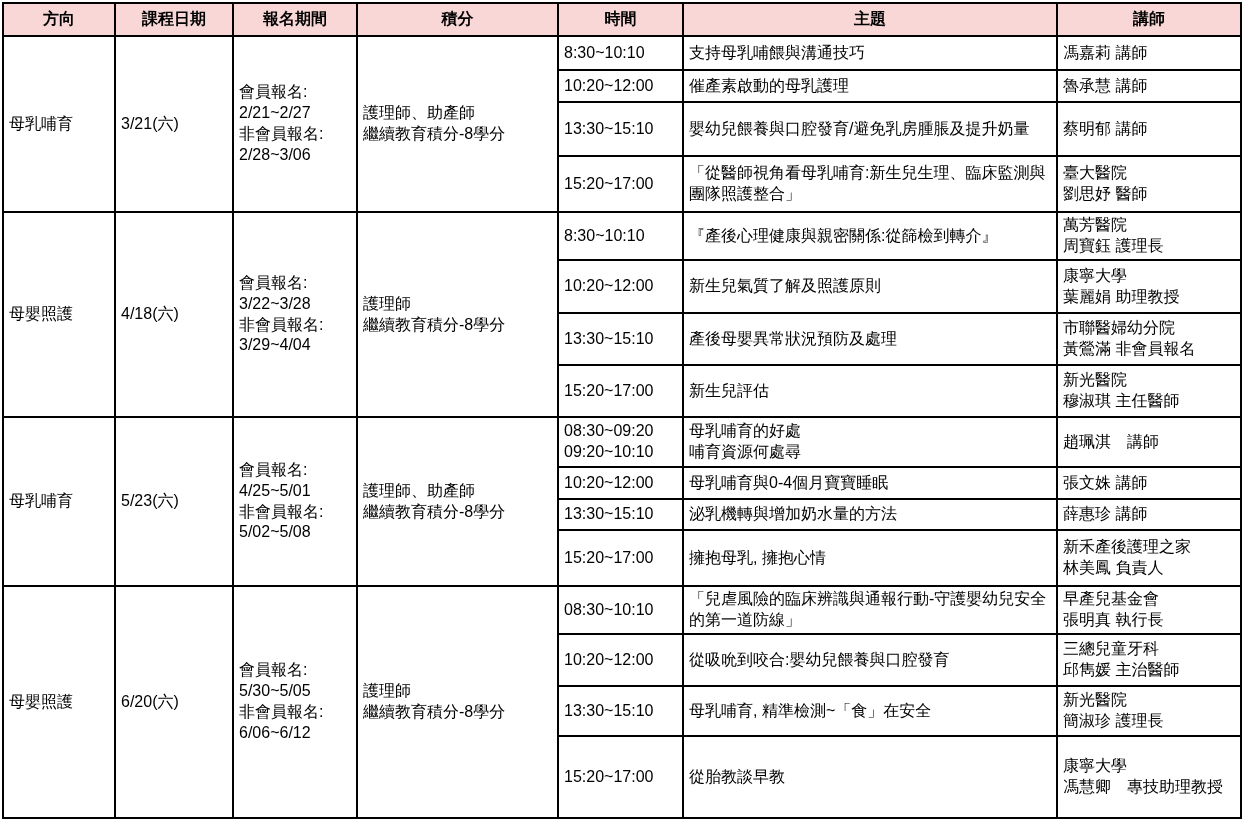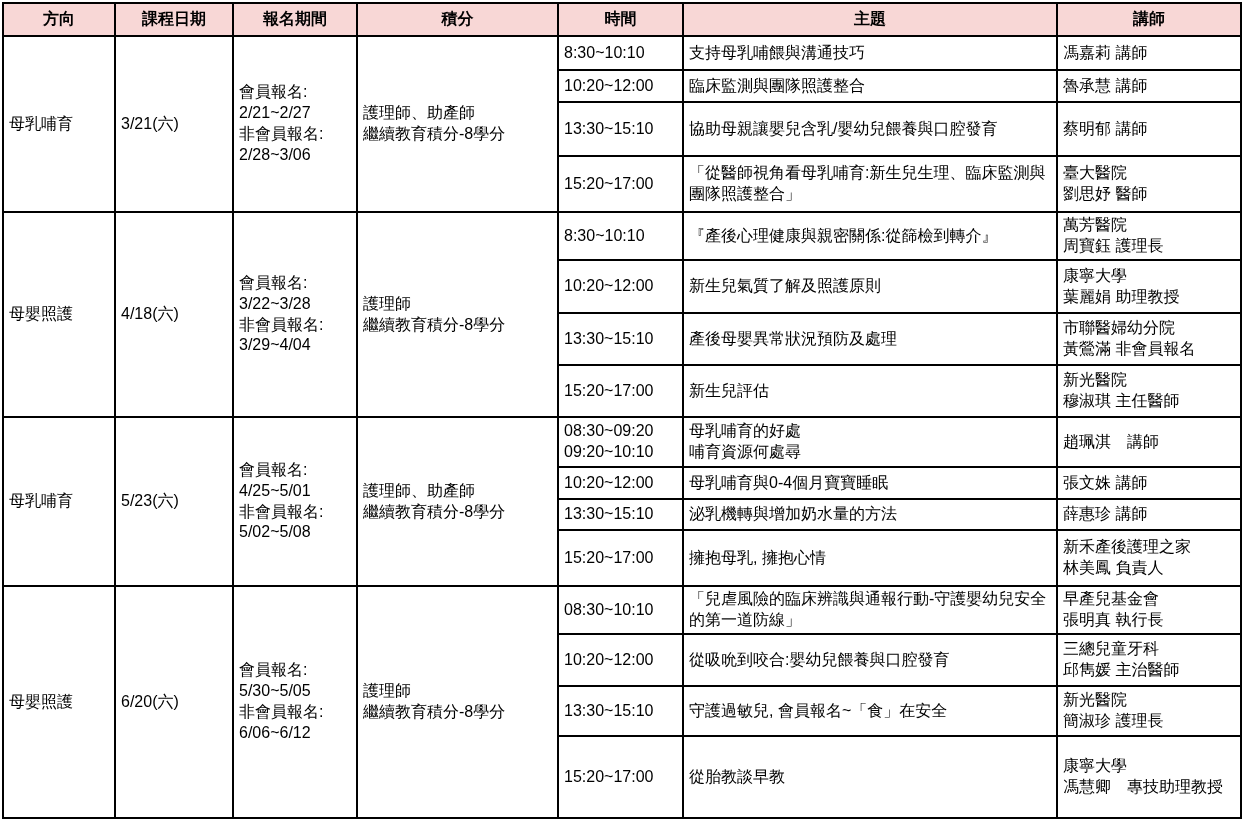--- a/index.html
+++ b/index.html
@@ -67,26 +67,26 @@
 非會員報名:
 2/28~3/06</td>
       <td rowspan="4" class="center pre">護理師、助產師
 繼續教育積分-8學分</td>
       <td class="center pre">8:30~10:10</td>
       <td class="left pre">支持母乳哺餵與溝通技巧</td>
       <td class="left pre">馮嘉莉 講師</td>
     </tr>
     <tr style="height:32px">
       <td class="center pre">10:20~12:00</td>
-      <td class="left pre">臨床監測與團隊照護整合</td>
+      <td class="left pre">催產素啟動的母乳護理</td>
       <td class="left pre">魯承慧 講師</td>
     </tr>
     <tr style="height:54px">
       <td class="center pre">13:30~15:10</td>
-      <td class="left pre">協助母親讓嬰兒含乳/嬰幼兒餵養與口腔發育</td>
+      <td class="left pre">嬰幼兒餵養與口腔發育/避免乳房腫脹及提升奶量</td>
       <td class="left pre">蔡明郁 講師</td>
     </tr>
     <tr style="height:56px">
       <td class="center pre">15:20~17:00</td>
       <td class="left pre">「從醫師視角看母乳哺育:新生兒生理、臨床監測與團隊照護整合」</td>
       <td class="left pre">臺大醫院
 劉思妤 醫師</td>
     </tr>
 
     <tr style="height:48px">
@@ -169,21 +169,21 @@
 張明真 執行長</td>
     </tr>
     <tr style="height:52px">
       <td class="center pre">10:20~12:00</td>
       <td class="left pre">從吸吮到咬合:嬰幼兒餵養與口腔發育</td>
       <td class="left pre">三總兒童牙科
 邱雋媛 主治醫師</td>
     </tr>
     <tr style="height:50px">
       <td class="center pre">13:30~15:10</td>
-      <td class="left pre">守護過敏兒, 會員報名~「食」在安全</td>
+      <td class="left pre">母乳哺育, 精準檢測~「食」在安全</td>
       <td class="left pre">新光醫院
 簡淑珍 護理長</td>
     </tr>
     <tr style="height:82px">
       <td class="center pre">15:20~17:00</td>
       <td class="left pre">從胎教談早教</td>
       <td class="left pre">康寧大學
 馮慧卿　專技助理教授</td>
     </tr>
   </tbody>

